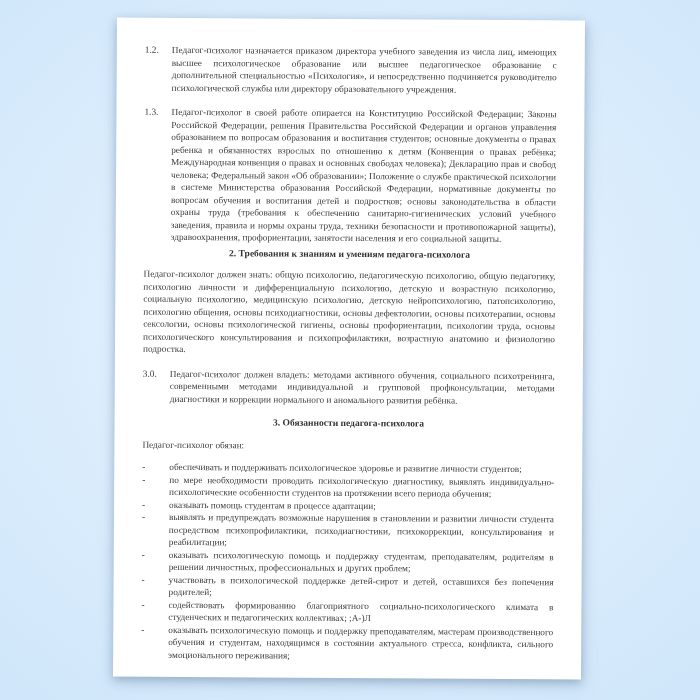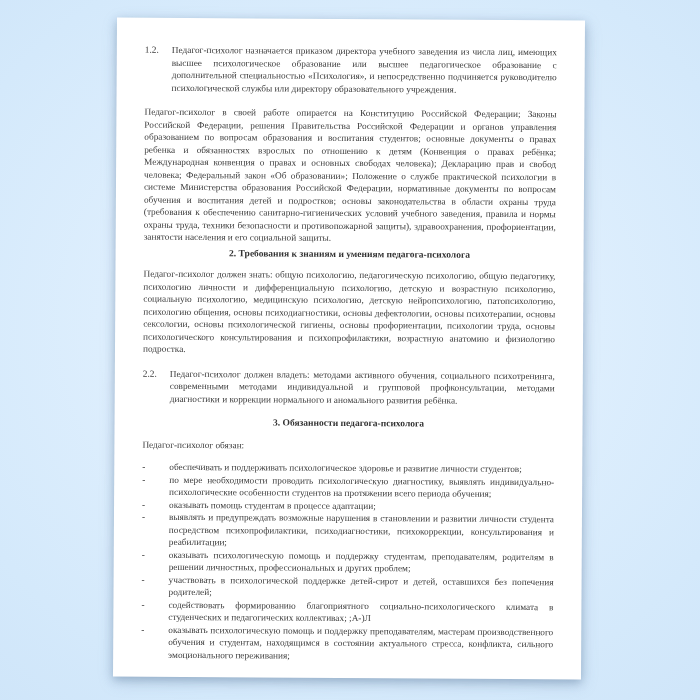--- a/index.html
+++ b/index.html
@@ -86,31 +86,32 @@
 <div class="scene">
   <div class="paper">
     <div class="content">
 
       <div class="para">
         <span class="num">1.2.</span>
         <span class="ptext">Педагог-психолог назначается приказом директора учебного заведения из числа лиц, имеющих высшее психологическое образование или высшее педагогическое образование с дополнительной специальностью «Психология», и непосредственно подчиняется руководителю психологической службы или директору образовательного учреждения.</span>
       </div>
 
       <div class="para gap12">
+        <span class="num">1.3.</span>
         <span class="ptext">Педагог-психолог в своей работе опирается на Конституцию Российской Федерации; Законы Российской Федерации, решения Правительства Российской Федерации и органов управления образованием по вопросам образования и воспитания студентов; основные документы о правах ребенка и обязанностях взрослых по отношению к детям (Конвенция о правах ребёнка; Международная конвенция о правах и основных свободах человека); Декларацию прав и свобод человека; Федеральный закон «Об образовании»; Положение о службе практической психологии в системе Министерства образования Российской Федерации, нормативные документы по вопросам обучения и воспитания детей и подростков; основы законодательства в области охраны труда (требования к обеспечению санитарно-гигиенических условий учебного заведения, правила и нормы охраны труда, техники безопасности и противопожарной защиты), здравоохранения, профориентации, занятости населения и его социальной защиты.</span>
       </div>
 
       <div class="heading">2. Требования к знаниям и умениям педагога-психолога</div>
 
       <div class="para">
         <span class="ptext">Педагог-психолог должен знать: общую психологию, педагогическую психологию, общую педагогику, психологию личности и дифференциальную психологию, детскую и возрастную психологию, социальную психологию, медицинскую психологию, детскую нейропсихологию, патопсихологию, психологию общения, основы психодиагностики, основы дефектологии, основы психотерапии, основы сексологии, основы психологической гигиены, основы профориентации, психологии труда, основы психологического консультирования и психопрофилактики, возрастную анатомию и физиологию подростка.</span>
       </div>
 
       <div class="para gap12">
-        <span class="num">2.2.</span>
+        <span class="num">3.0.</span>
         <span class="ptext">Педагог-психолог должен владеть: методами активного обучения, социального психотренинга, современными методами индивидуальной и групповой профконсультации, методами диагностики и коррекции нормального и аномального развития ребёнка.</span>
       </div>
 
       <div class="heading heading2">3. Обязанности педагога-психолога</div>
 
       <p class="intro">Педагог-психолог обязан:</p>
 
       <div class="list-item">
         <span class="marker">-</span>
         <span class="ptext">обеспечивать и поддерживать психологическое здоровье и развитие личности студентов;</span>

